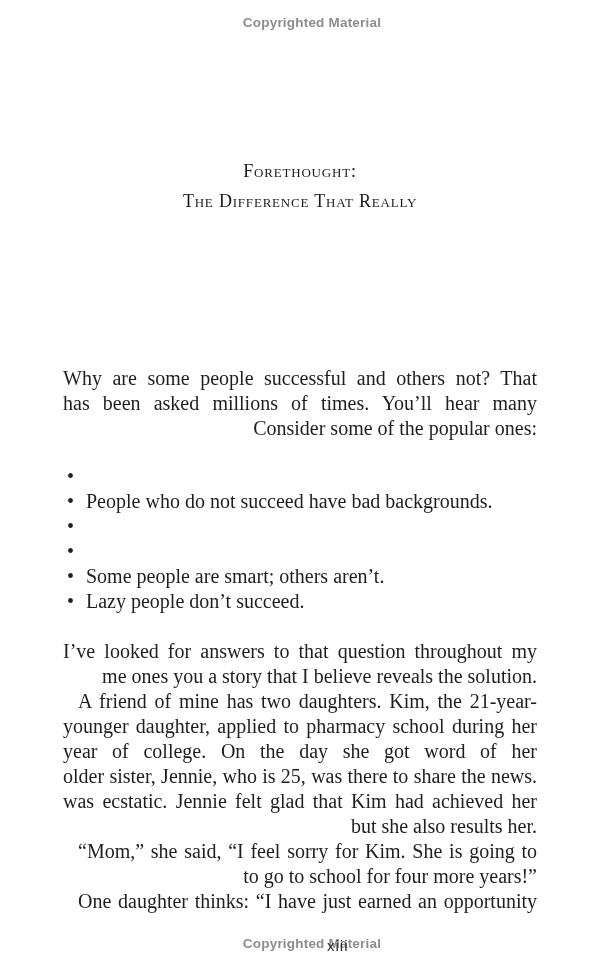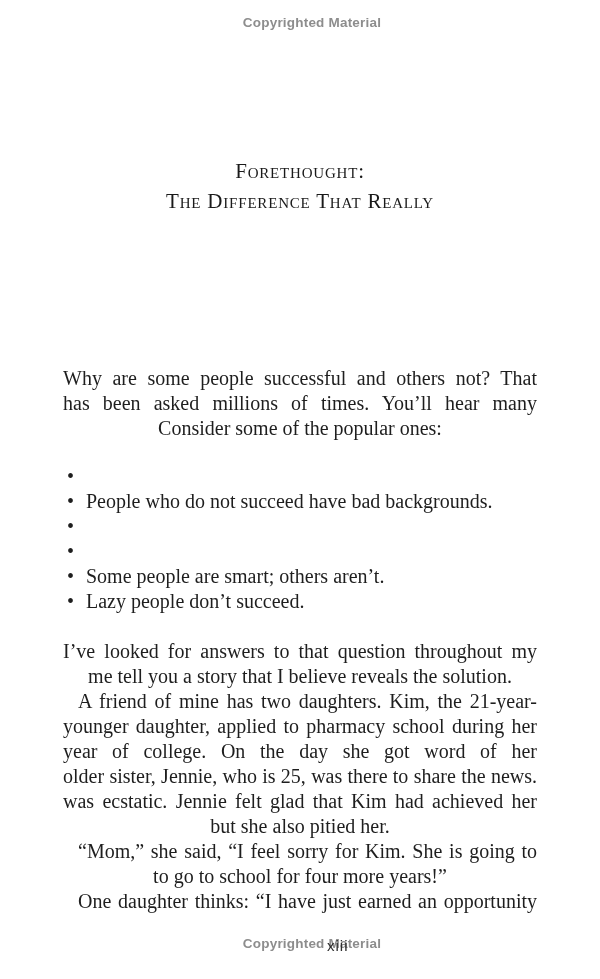--- a/index.html
+++ b/index.html
@@ -29,37 +29,37 @@
   .watermark.top { top: 15px; }
 
   
   .chapter-title {
     position: absolute;
     top: 156px;
     left: 0;
     right: 0;
     text-align: center;
     font-variant: small-caps;
-    font-size: 21px;
+    font-size: 18px;
     line-height: 30px;
     letter-spacing: 0.8px;
     color: #1a1a1a;
   }
 
   
   .body-text {
     position: absolute;
     left: 63px;
     top: 366px;
     width: 474px;
     font-size: 20px;
     line-height: 25px;
   }
   .para { margin: 0; }
-  .line { display: block; height: 25px; overflow: hidden; text-align: center; }
+  .line { display: block; height: 25px; overflow: hidden; text-align: right; }
   .line.just { text-align: justify; text-align-last: justify; }
   .line.indent { text-indent: 15px; }
 
   .bullet-list {
     list-style: none;
     margin: 23px 0 25px 0;
     padding: 0;
   }
   .bullet-item {
     position: relative;
@@ -132,30 +132,30 @@
         <span class="bullet-text">Some people are smart; others aren’t.</span>
       </li>
       <li class="bullet-item">
         <span class="bullet-dot">•</span>
         <span class="bullet-text">Lazy people don’t succeed.</span>
       </li>
     </ul>
 
     <p class="para">
       <span class="line just">I’ve looked for answers to that question throughout my life. Let</span>
-      <span class="line">me tell you a story that I believe reveals the solution.</span>
+      <span class="line">me ones you a story that I believe reveals the solution.</span>
     </p>
 
     <p class="para">
       <span class="line just indent">A friend of mine has two daughters. Kim, the 21-year-old</span>
       <span class="line just">younger daughter, applied to pharmacy school during her senior</span>
       <span class="line just">year of college. On the day she got word of her acceptance, her</span>
       <span class="line just">older sister, Jennie, who is 25, was there to share the news. Kim</span>
       <span class="line just">was ecstatic. Jennie felt glad that Kim had achieved her goal,</span>
-      <span class="line">but she also pitied her.</span>
+      <span class="line">but she also results her.</span>
     </p>
 
     <p class="para">
       <span class="line just indent">“Mom,” she said, “I feel sorry for Kim. She is going to have</span>
       <span class="line">to go to school for four more years!”</span>
     </p>
 
     <p class="para">
       <span class="line just indent">One daughter thinks: “I have just earned an opportunity for</span>
     </p>

